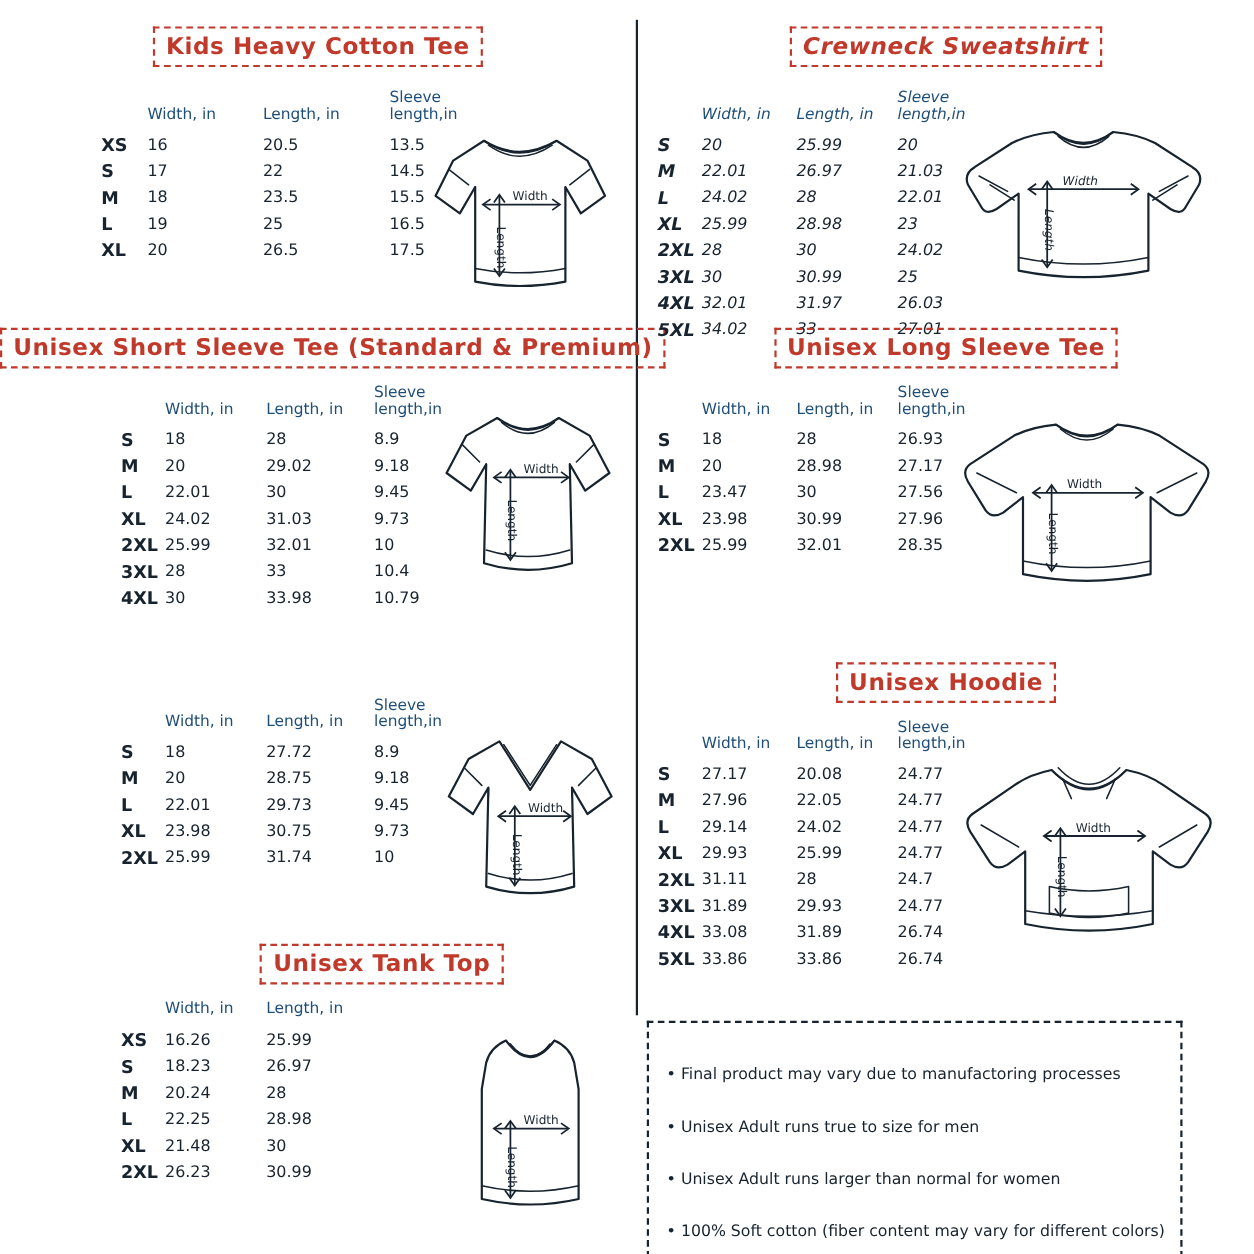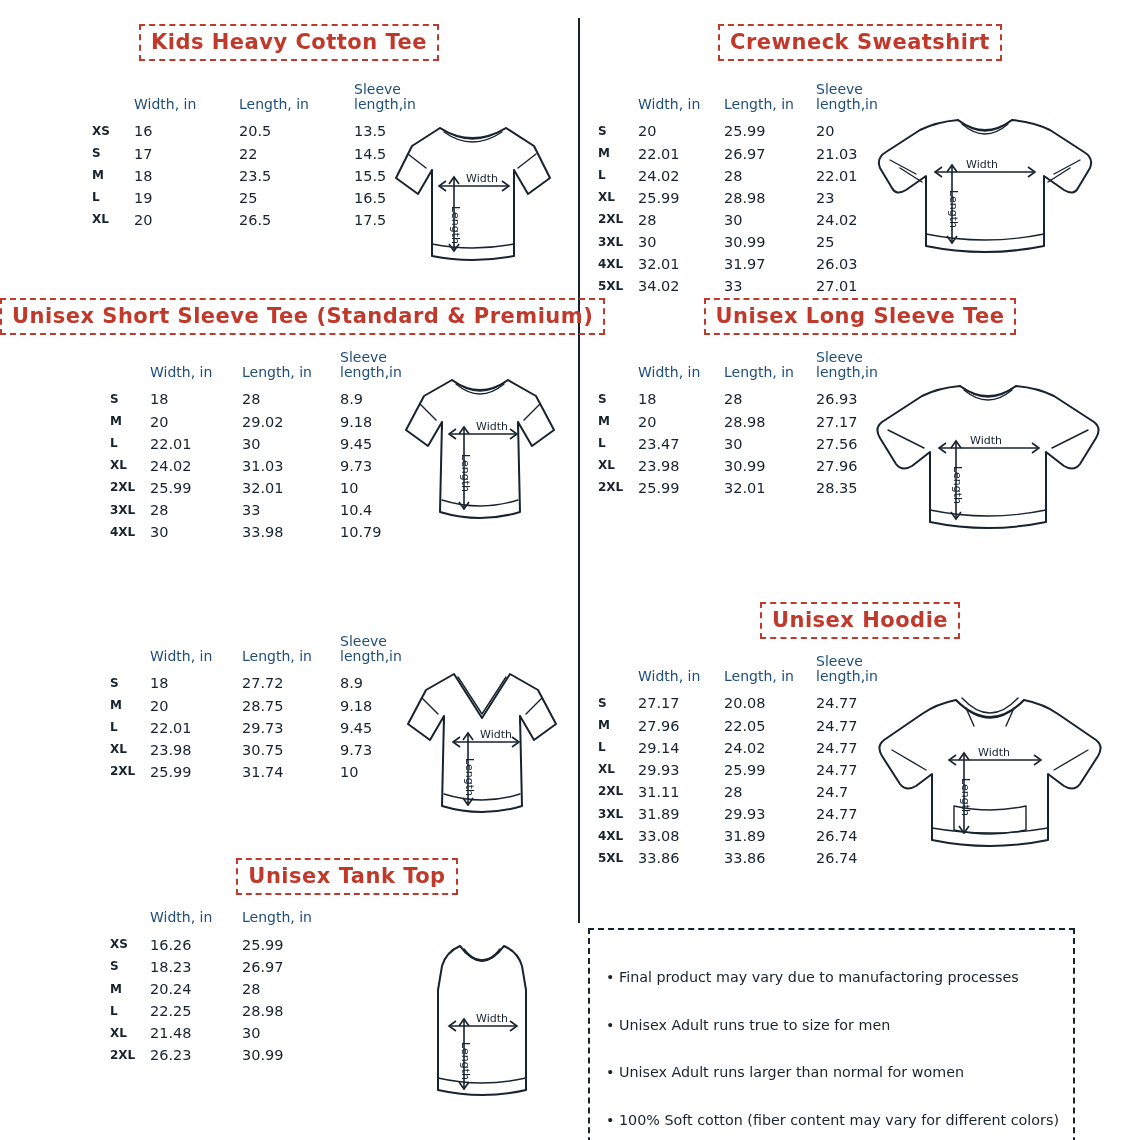--- a/index.html
+++ b/index.html
@@ -53,21 +53,21 @@
     vertical-align: bottom;
     padding: 0 0 9px 0;
     line-height: 1.05;
   }
   table.sizes td {
     text-align: left;
     padding: 2px 0;
     line-height: 1.25;
     white-space: nowrap;
   }
-  td.sz { font-weight: bold; font-size: 12px; }
+  td.sz { font-weight: bold; font-size: 16px; }
 
   .garment { position: absolute; }
 
   .note-box {
     border: 2px dashed #17232e;
     padding: 12px 14px 14px 16px;
     color: #17232e;
     font-size: 14.3px;
     line-height: 1.65;
   }
@@ -380,21 +380,21 @@
           <text class="lbl" x="78" y="92">Width</text>
           <text class="lbl" x="64" y="112" transform="rotate(90 64 112)">Length</text>
         </svg>
       </div>
     </div>
 
   </div>
 
   <div class="col-right">
 
-    <div class="block" style="position:absolute;left:0;top:24px;width:560px;height:270px;">
+    <div class="block" style="position:absolute;left:0;top:24px;width:560px;height:270px;font-style:italic;">
       <div class="title-wrap" style="width:560px;">
         <span class="title">Crewneck Sweatshirt</span>
       </div>
       <div class="tablearea" style="position:absolute;left:18px;top:58px;">
         <table class="sizes">
           <thead>
             <tr>
               <th style="width:40px;"></th>
               <th style="width:86px;">Width, in</th>
               <th style="width:92px;">Length, in</th>

